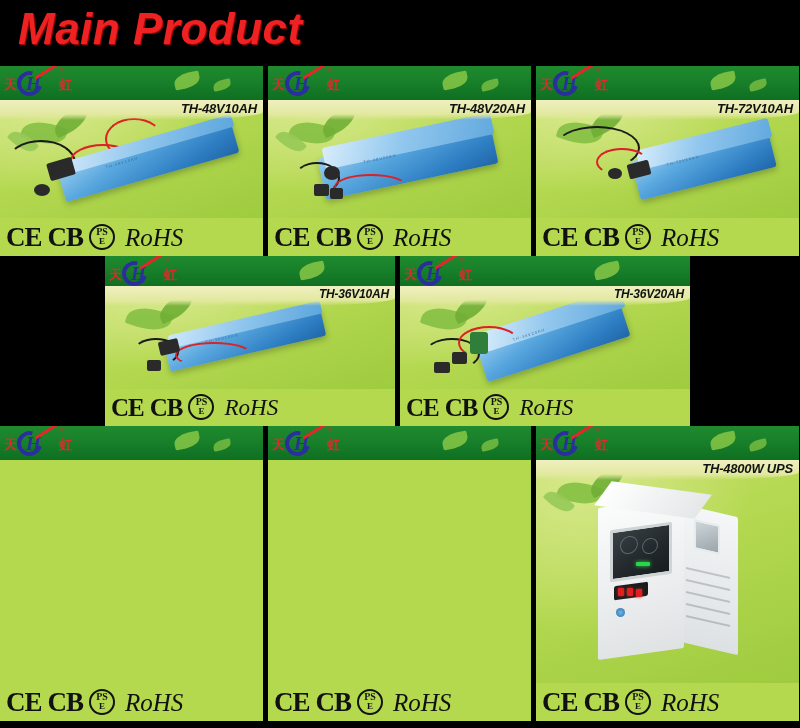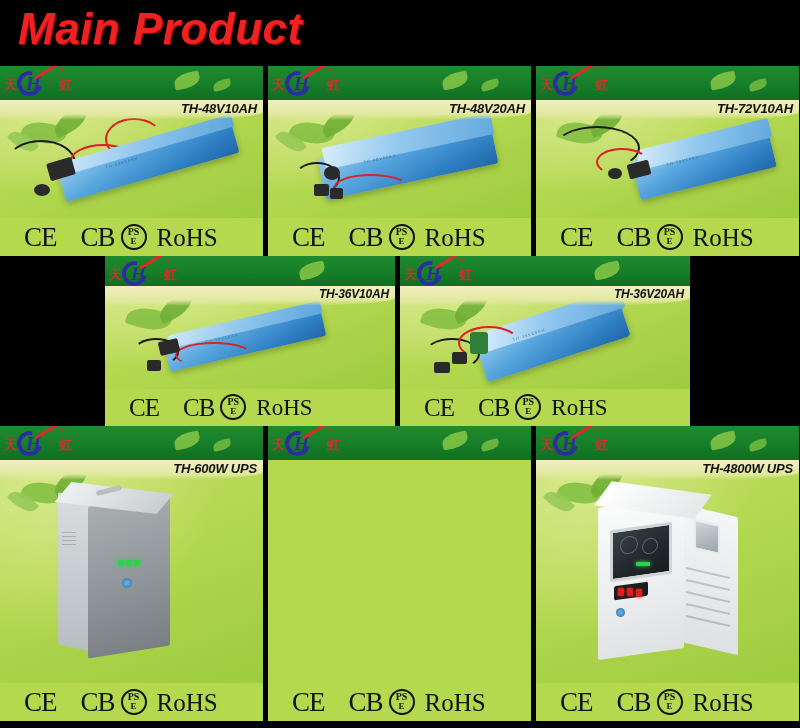--- a/index.html
+++ b/index.html
@@ -155,41 +155,40 @@
   .vent      { position:absolute; background:rgba(0,0,0,.18); }
 
   
   .certs {
     position:absolute; left:0; bottom:0; width:100%;
     height:38px; display:flex; align-items:center;
     padding-left:6px; gap:6px;
   }
   .cert-ce, .cert-cb {
     font-family:"Liberation Serif", serif;
-    font-size:27px; font-weight:normal; color:#111; line-height:27px;
+    font-size:27px; font-weight:bold; color:#111; line-height:27px;
     letter-spacing:-1px;
-    margin-left:18px;
   }
   .cert-pse {
     width:26px; height:26px; border:2.5px solid #111; border-radius:50%;
     position:relative; flex:0 0 26px;
   }
   .cert-pse .ps {
     position:absolute; top:1px; left:0; width:100%; text-align:center;
     font-size:10px; font-weight:bold; line-height:10px; color:#111;
     font-family:"Liberation Serif", serif;
   }
   .cert-pse .e {
     position:absolute; top:11px; left:0; width:100%; text-align:center;
     font-size:9px; font-weight:bold; line-height:9px; color:#111;
     font-family:"Liberation Serif", serif;
   }
   .cert-rohs {
     font-family:"Liberation Serif", serif;
-    font-size:25px; color:#111; line-height:25px; margin-left:4px;
+    font-size:25px; color:#111; line-height:25px; margin-left:4px;font-style:italic;
   }
   .p-mid .cert-ce, .p-mid .cert-cb { font-size:25px; }
   .p-mid .cert-rohs { font-size:23px; }
 </style>
 </head>
 <body>
 
 <div class="title-bar">
   <div class="main-title">Main Product</div>
 </div>
@@ -415,49 +414,20 @@
       <div class="logo">
         <span class="cn cn1">天</span>
         <span class="ring"></span>
         <span class="hmark">H</span>
         <span class="swoosh"></span>
         <span class="tm">®</span>
         <span class="cn cn2">虹</span>
       </div>
       <div class="head-leaf"></div>
       <div class="head-leaf l2"></div>
-    </div>
-    <div class="photo">
-      <div class="leaf a"></div>
-      <div class="leaf b"></div>
-      <div class="leaf c"></div>
-      <div class="ups">
-
-        <div class="ups-side" style="left:58px;top:36px;width:34px;height:152px;
-             background:linear-gradient(180deg,#d9dde0 0%,#b8bec2 100%);
-             transform:skewY(12deg);"></div>
-        <div class="ups-front" style="left:88px;top:40px;width:82px;height:152px;
-             background:linear-gradient(170deg,#a9aeb1 0%,#8f9598 55%,#787e81 100%);
-             transform:skewY(-9deg);"></div>
-        <div class="ups-top" style="left:58px;top:28px;width:112px;height:20px;
-             background:linear-gradient(100deg,#eef1f2 0%,#c9ced1 100%);
-             transform:skewX(-40deg) skewY(6deg);"></div>
-        <div class="led-green" style="left:118px;top:100px;width:6px;height:6px;"></div>
-        <div class="led-green" style="left:126px;top:100px;width:6px;height:6px;"></div>
-        <div class="led-green" style="left:134px;top:100px;width:6px;height:6px;"></div>
-        <div class="btn-blue" style="left:122px;top:118px;width:10px;height:10px;"></div>
-        <div class="vent" style="left:62px;top:72px;width:14px;height:1px;"></div>
-        <div class="vent" style="left:62px;top:76px;width:14px;height:1px;"></div>
-        <div class="vent" style="left:62px;top:80px;width:14px;height:1px;"></div>
-        <div class="vent" style="left:62px;top:84px;width:14px;height:1px;"></div>
-        <div style="position:absolute;left:96px;top:28px;width:26px;height:5px;
-             background:#b9bec1;border-radius:3px;transform:rotate(-14deg);"></div>
-      </div>
-      <div class="model-band"></div>
-      <div class="model-label">TH-600W UPS</div>
     </div>
     <div class="certs">
       <span class="cert-ce">CE</span>
       <span class="cert-cb">CB</span>
       <span class="cert-pse">
         <span class="ps">PS</span>
         <span class="e">E</span>
       </span>
       <span class="cert-rohs">RoHS</span>
     </div>

